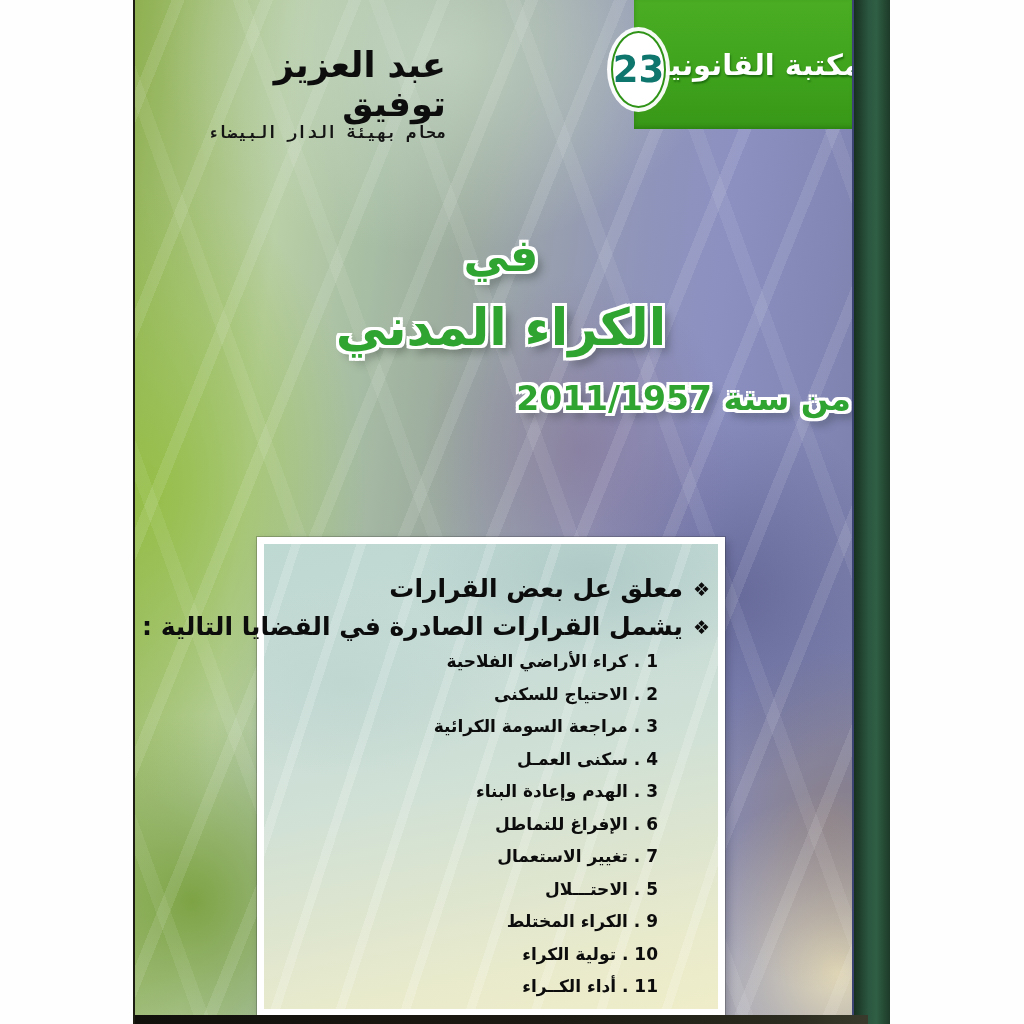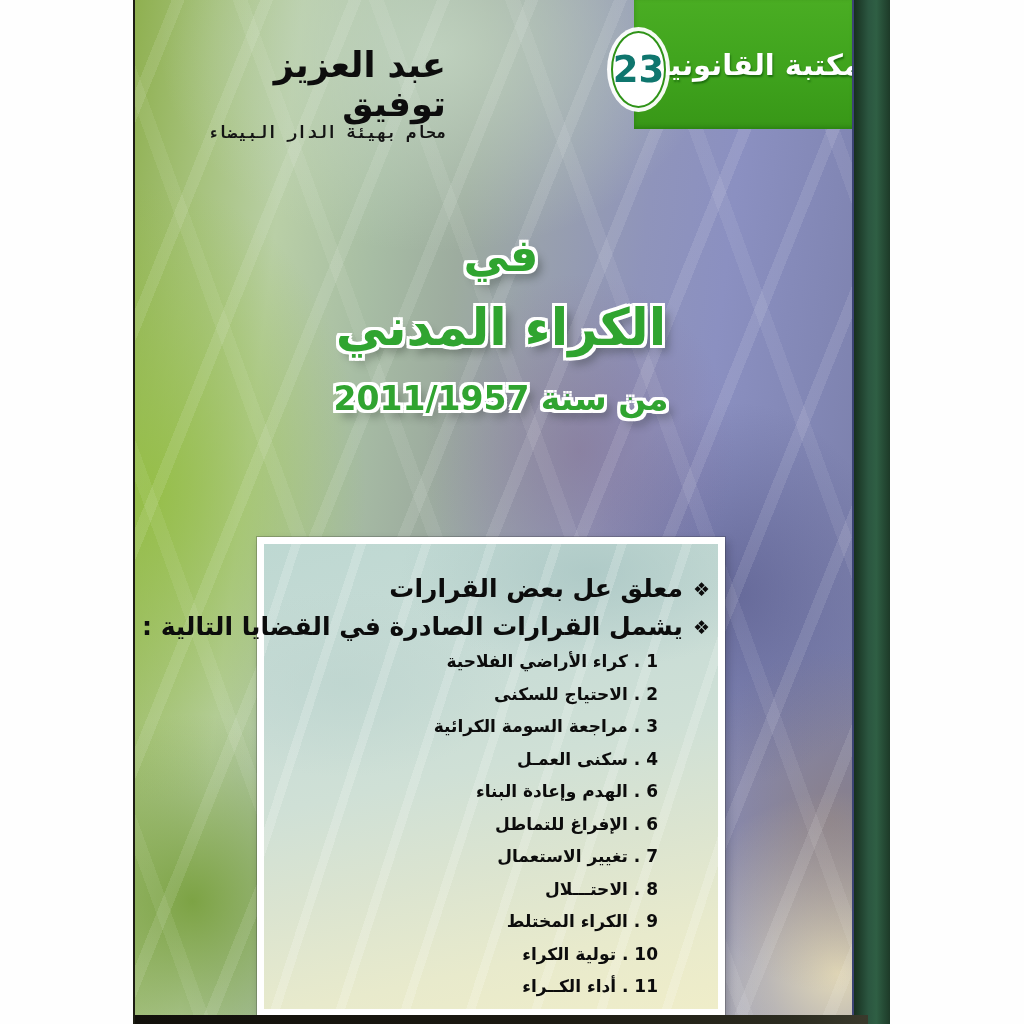--- a/index.html
+++ b/index.html
@@ -70,21 +70,21 @@
   .outlined{
     color:#30a430;font-weight:bold;
     text-shadow:
       -3px -3px 0 #fff, 3px -3px 0 #fff, -3px 3px 0 #fff, 3px 3px 0 #fff,
       -3px 0 0 #fff, 3px 0 0 #fff, 0 -3px 0 #fff, 0 3px 0 #fff,
       6px 7px 8px rgba(20,30,20,0.35);
   }
   .t1{font-size:62px;line-height:1.25;}
   .t2{font-size:45px;line-height:1.25;margin-top:16px;}
   .t3{font-size:51px;line-height:1.25;margin-top:12px;}
-  .tsub{font-size:33px;line-height:1.25;margin-top:18px;}
+  .tsub{font-size:33px;line-height:1.25;margin-top:18px;text-align:right;}
 
   
   .contents-box{
     position:absolute;left:122px;top:537px;width:468px;height:479px;
     border:7px solid #ffffff;box-sizing:border-box;
     box-shadow:0 0 0 1px rgba(40,40,40,0.25), 3px 4px 8px rgba(20,20,40,0.25);
     background:
       repeating-linear-gradient(108deg, rgba(255,255,255,0) 0 26px, rgba(255,255,255,0.18) 26px 35px, rgba(255,255,255,0) 35px 62px),
       radial-gradient(ellipse 60% 30% at 72% 6%, rgba(170,198,196,0.8), transparent 70%),
       radial-gradient(ellipse 50% 28% at 18% 30%, rgba(188,212,206,0.7), transparent 72%),
@@ -137,24 +137,24 @@
               <span>معلق عل بعض القرارات</span>
             </div>
             <div class="bullet-row">
               <span class="bullet-glyph">❖</span>
               <span>يشمل القرارات الصادرة في القضايا التالية :</span>
             </div>
             <div class="item-row">1 . كراء الأراضي الفلاحية</div>
             <div class="item-row">2 . الاحتياج للسكنى</div>
             <div class="item-row">3 . مراجعة السومة الكرائية</div>
             <div class="item-row">4 . سكنى العمـل</div>
-            <div class="item-row">6 . الهدم وإعادة البناء</div>
+            <div class="item-row">3 . الهدم وإعادة البناء</div>
             <div class="item-row">6 . الإفراغ للتماطل</div>
             <div class="item-row">7 . تغيير الاستعمال</div>
-            <div class="item-row">8 . الاحتـــلال</div>
+            <div class="item-row">5 . الاحتـــلال</div>
             <div class="item-row">9 . الكراء المختلط</div>
             <div class="item-row">10 . تولية الكراء</div>
             <div class="item-row">11 . أداء الكــراء</div>
           </div>
       </div>
 
     </div>
 
     <div class="spine"></div>
     <div class="bottom-edge"></div>

